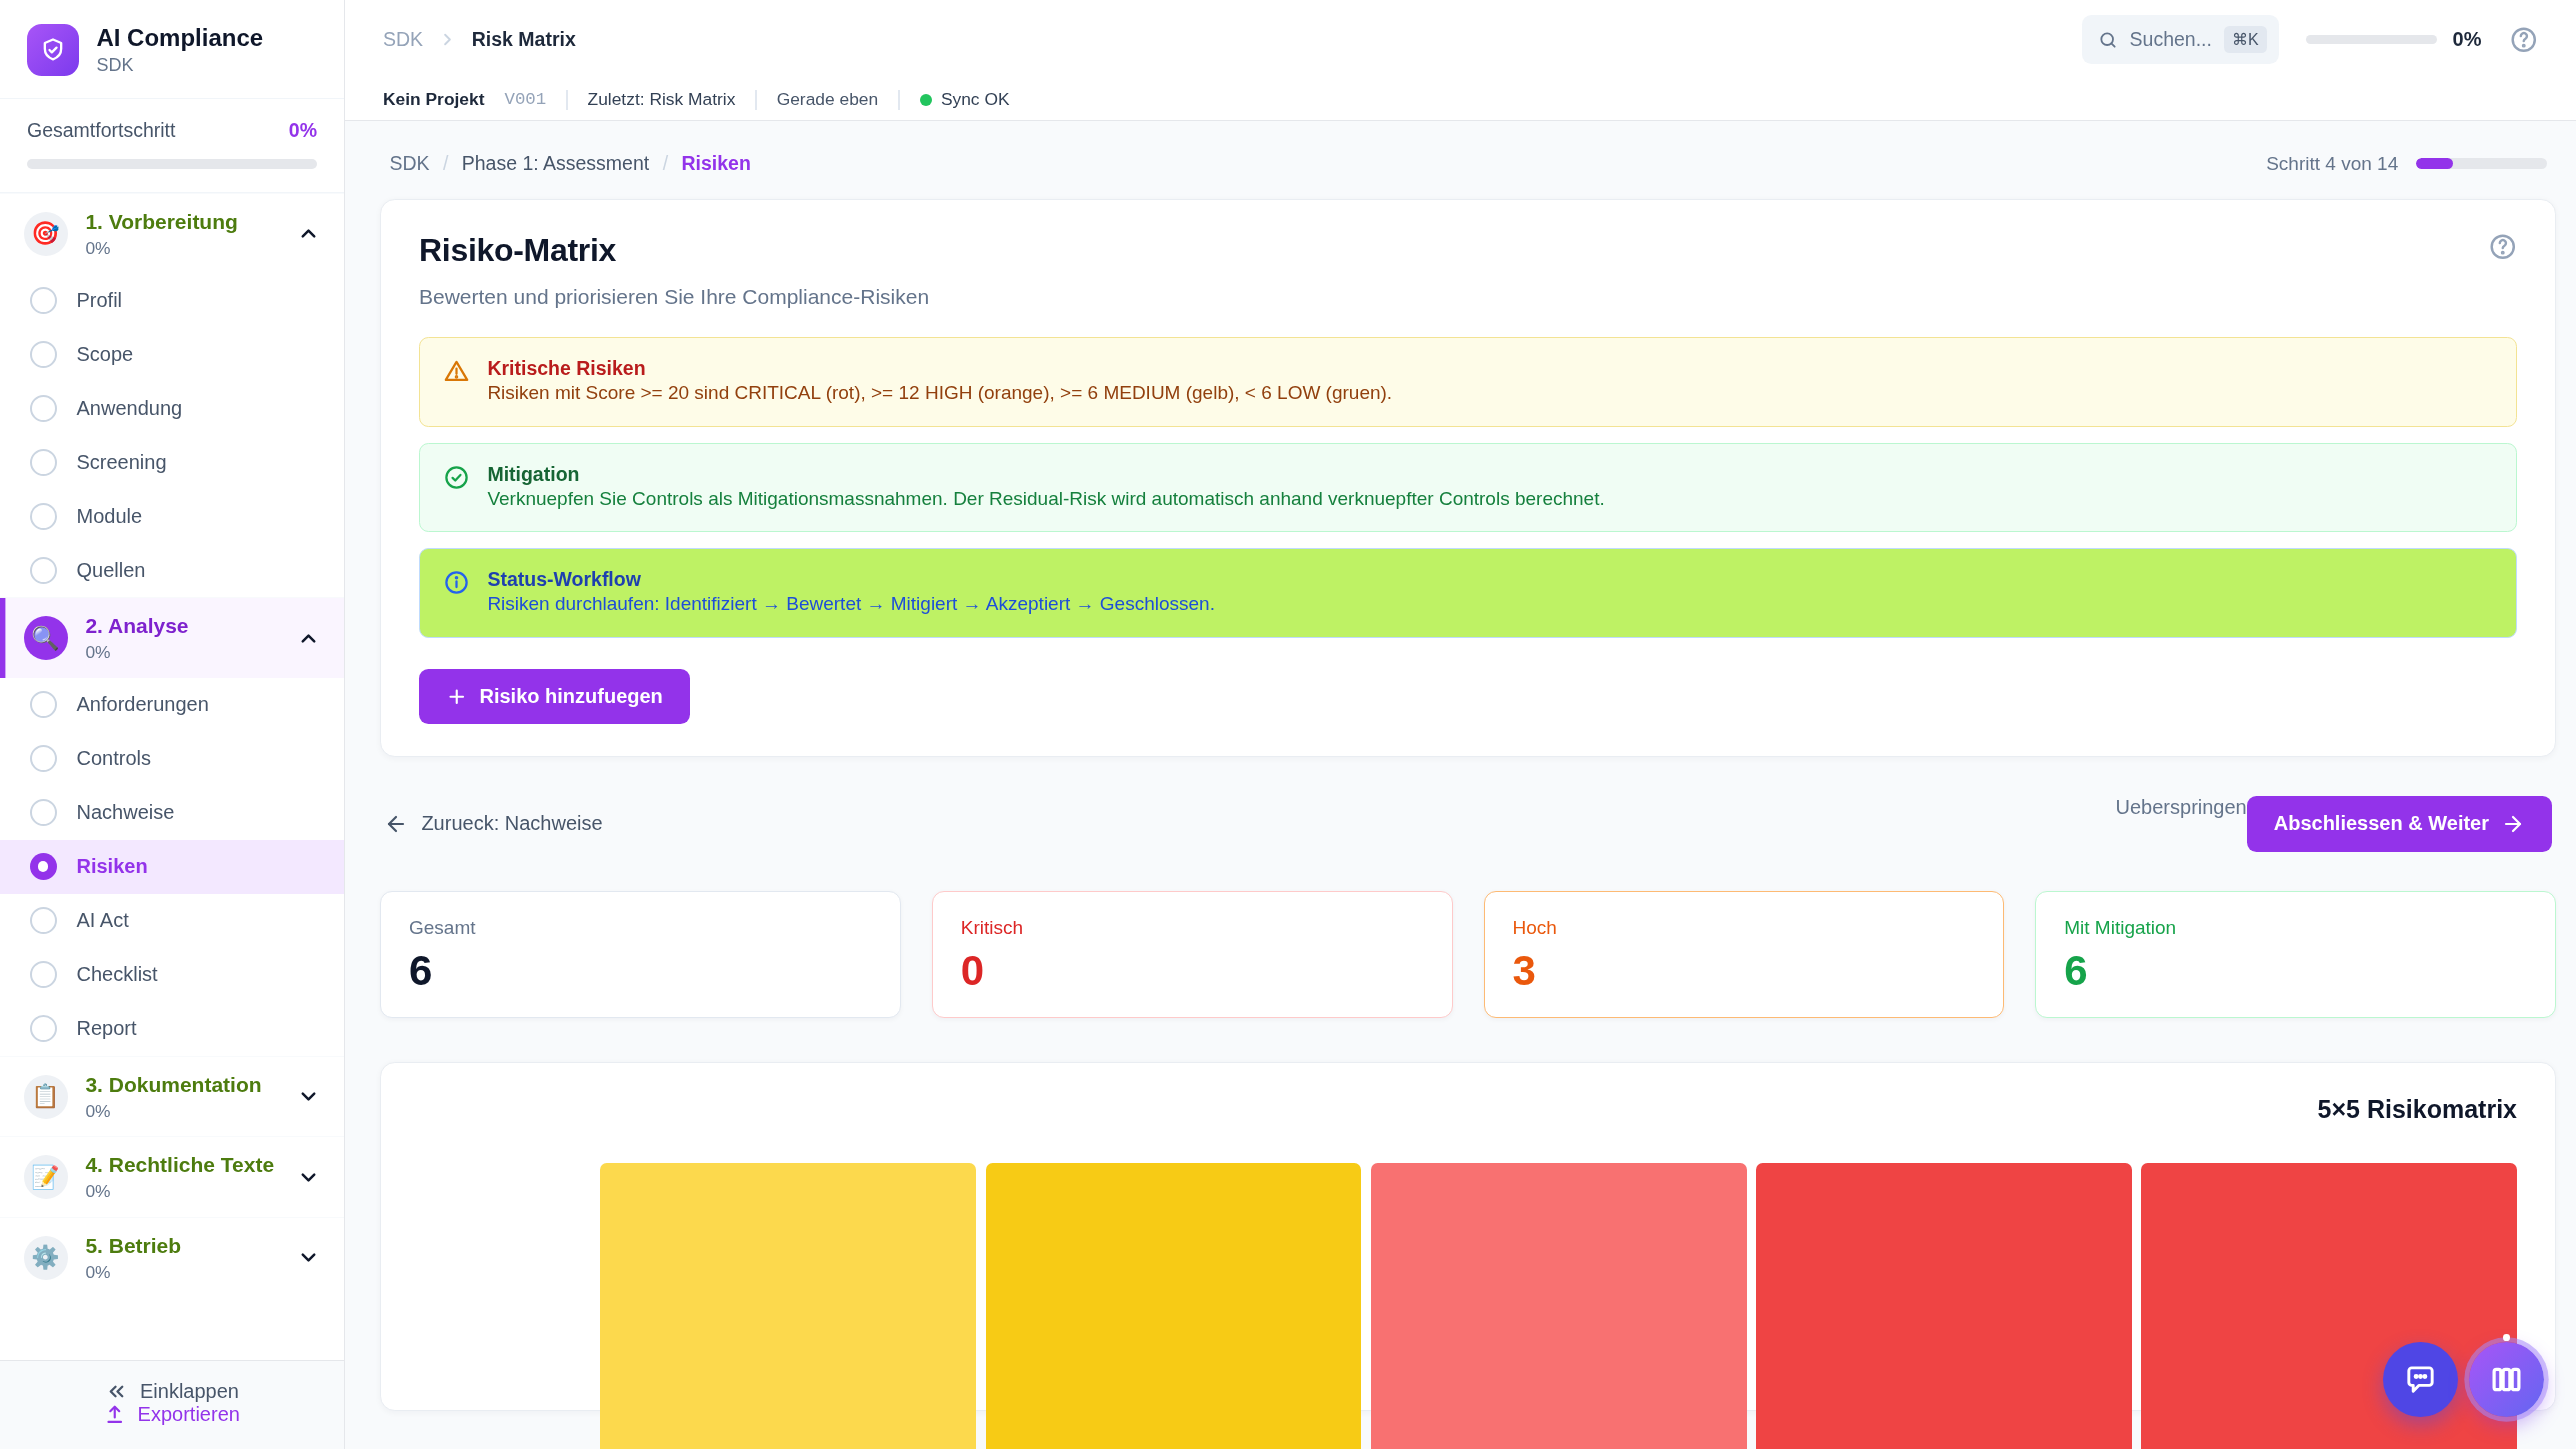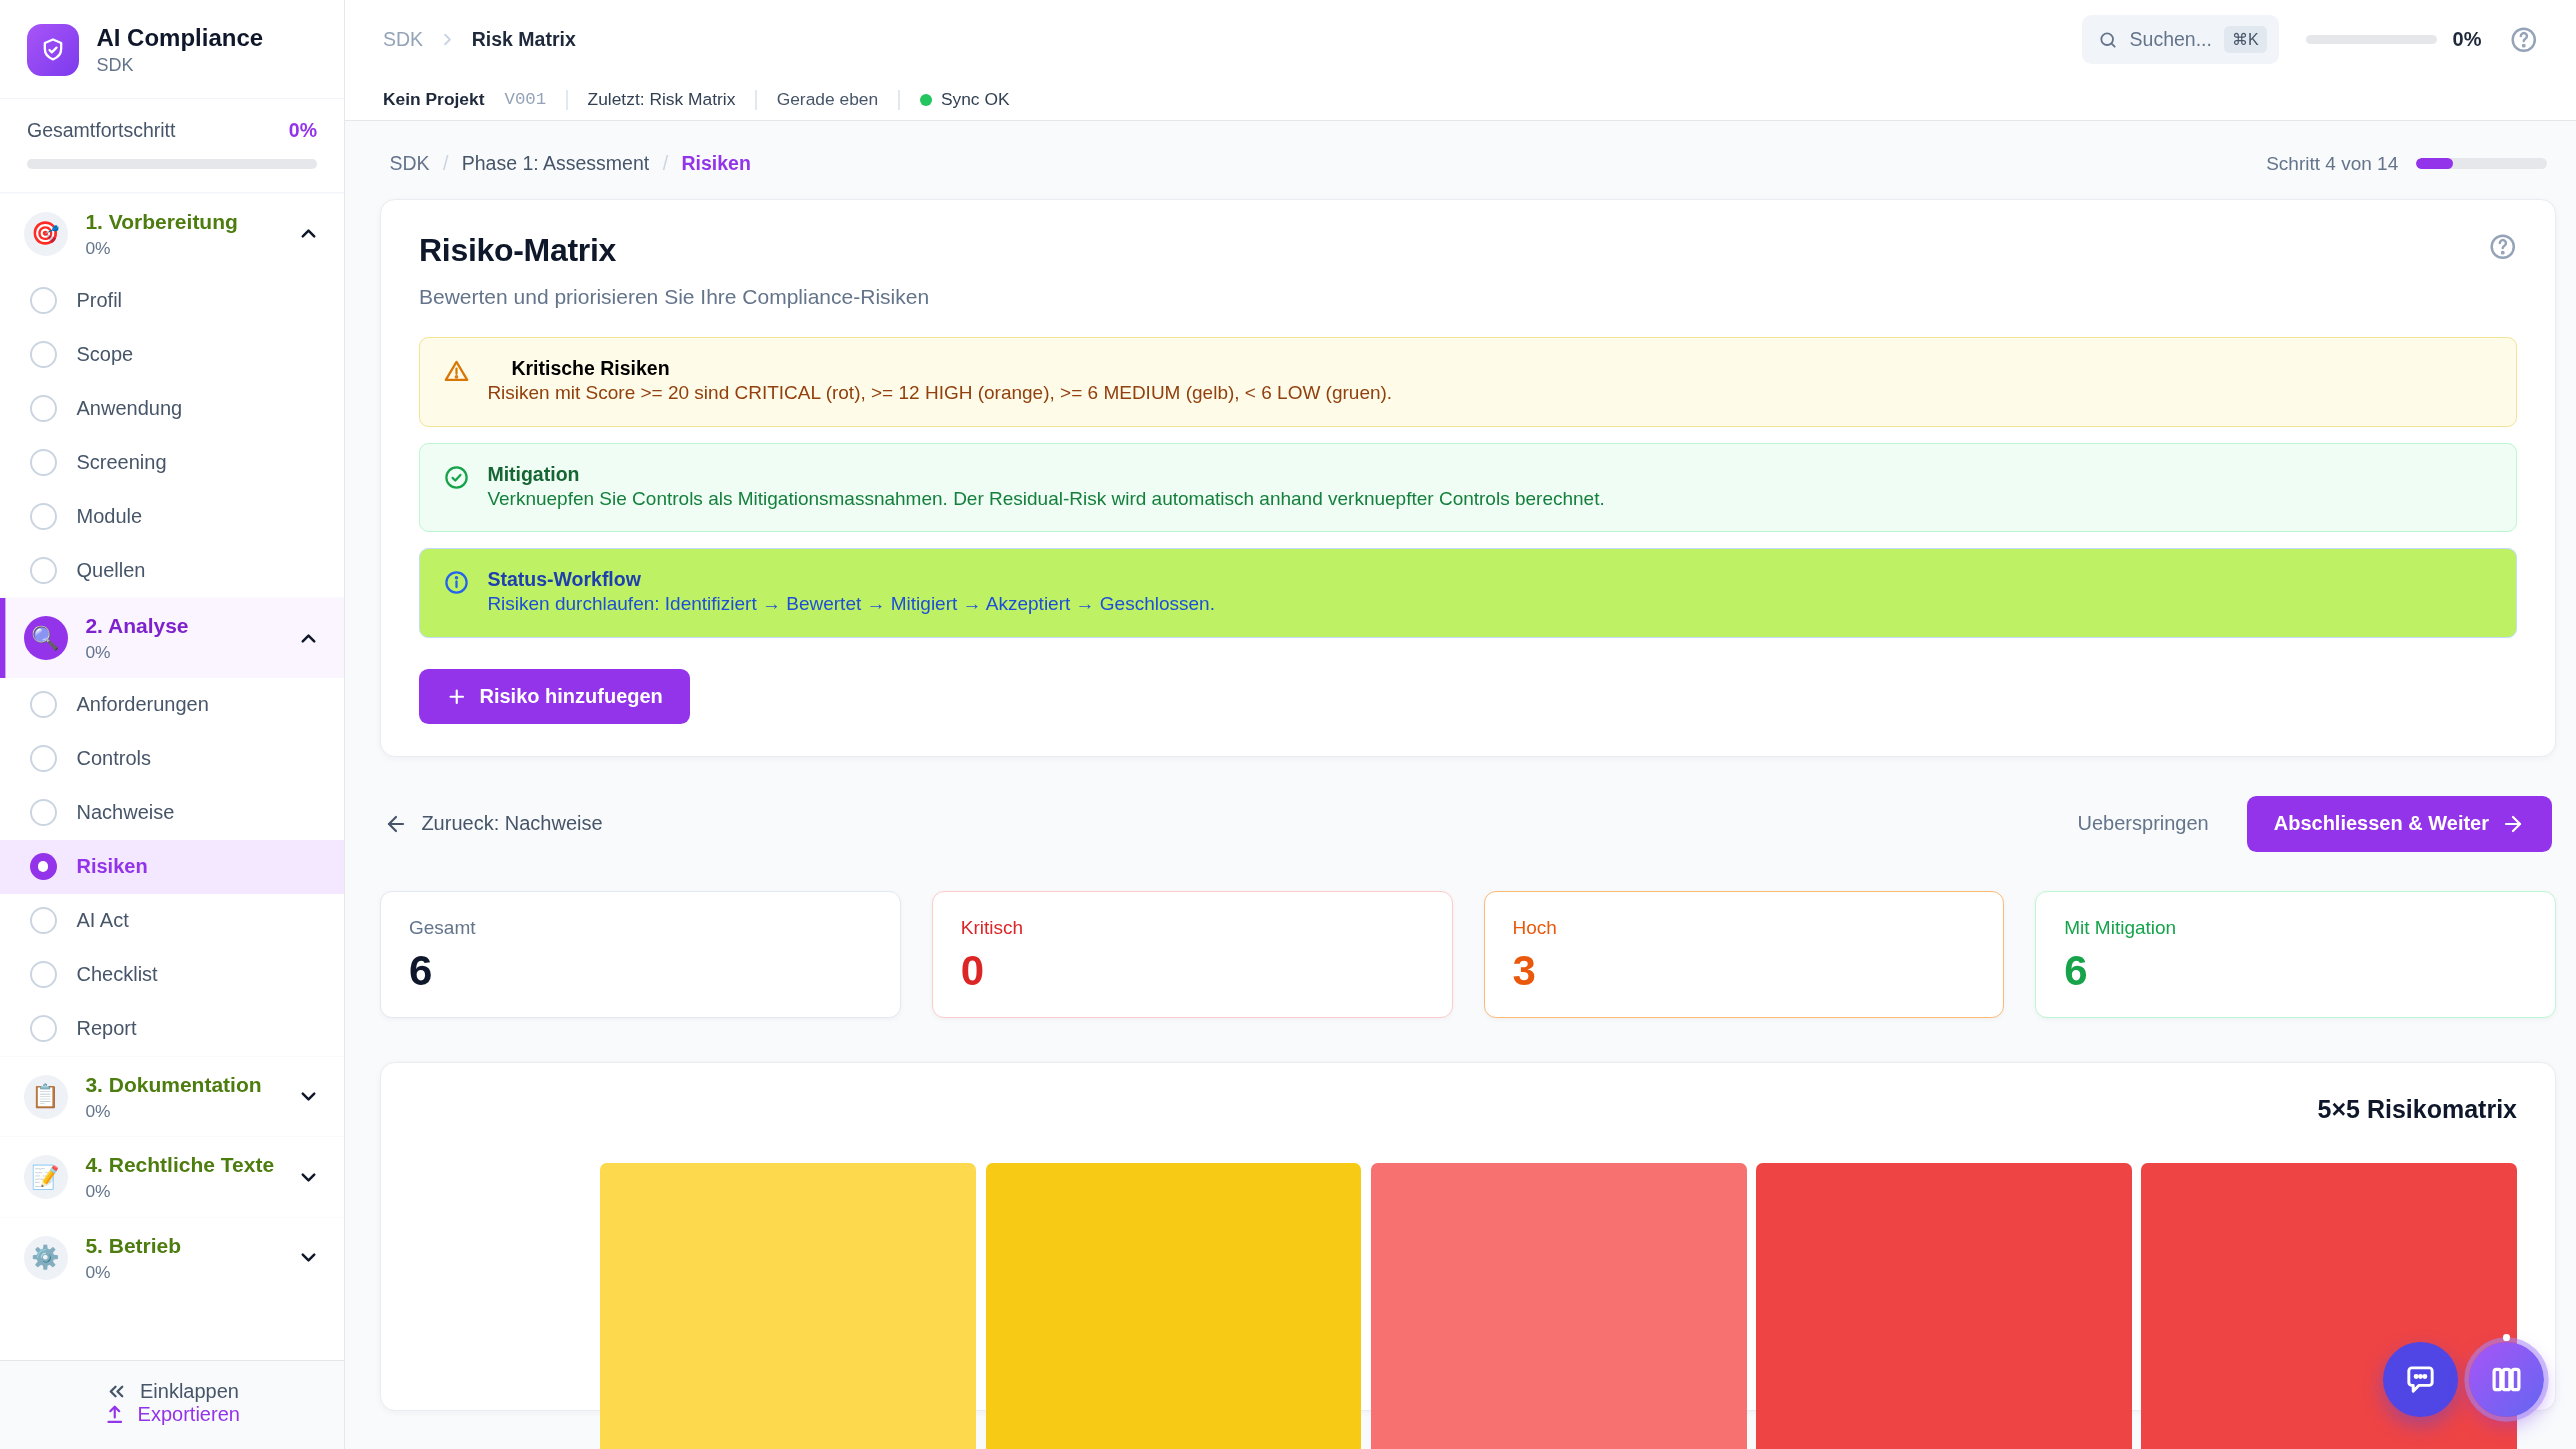--- a/index.html
+++ b/index.html
@@ -82,37 +82,37 @@
   .page-title { font-size:32px; font-weight:bold; color:#0f172a; letter-spacing:-0.3px; }
   .page-sub { font-size:21px; color:#64748b; margin-top:16px; }
 
   .callouts { margin-top:28px; display:flex; flex-direction:column; gap:16px; }
   .callout { border-radius:9.4px; border:1.3px solid; padding:19px 23px; display:flex; gap:17.4px; }
   .callout .co-ico { flex:none; margin-top:1.3px; }
   .co-title { font-size:19.5px; font-weight:bold; }
   .co-body { font-size:19px; margin-top:0; line-height:1.4; }
   .callout.warn { background:#fefce8; border-color:#f3e394; }
   .callout.warn .co-ico { color:#d97706; }
-  .callout.warn .co-title { color:#000000;margin-left:24px; }
+  .callout.warn .co-title { color:#b91c1c; }
   .callout.warn .co-body { color:#92400e; }
   .callout.ok { background:#f0fdf4; border-color:#bbf7d0; }
   .callout.ok .co-ico { color:#16a34a; }
   .callout.ok .co-title { color:#166534; }
   .callout.ok .co-body { color:#15803d; }
   .callout.info { background:#bef264; border-color:#bfdbfe; }
   .callout.info .co-ico { color:#2563eb; }
   .callout.info .co-title { color:#1e40af; }
   .callout.info .co-body { color:#1d4ed8; }
 
   .btn-purple { display:inline-flex; align-items:center; gap:12px; background:#9333ea; color:#fff; border:none; border-radius:9.4px; padding:16px 27px; font-size:20px; font-weight:bold; font-family:inherit; cursor:pointer; }
   .add-btn { margin-top:31px; }
 
   .wizard-row { display:flex; align-items:center; justify-content:space-between; margin-top:39px; padding:0 4px; }
   .back-link { display:flex; align-items:center; gap:13.4px; font-size:20px; color:#475569; cursor:pointer; }
-  .wizard-right { display:flex; align-items:center; gap:38px; }
+  .wizard-right { display:flex; align-items:flex-start; }
   .skip-link { font-size:20px; color:#64748b; cursor:pointer; }
 
   .stats { margin-top:39px; display:grid; grid-template-columns:repeat(4,1fr); gap:31px; }
   .stat-card { background:#fff; border:1.3px solid #e2e8f0; border-radius:12px; padding:25.5px 28px; box-shadow:0 1.3px 5.4px rgba(15,23,42,.04); }
   .stat-label { font-size:19px; }
   .stat-value { font-size:42px; font-weight:bold; margin-top:10.7px; line-height:1; }
 
   .matrix-card { margin-top:44px; padding:32px 38px 0 38px; height:349px;text-align:right; }
   .matrix-title { font-size:25px; font-weight:bold; color:#0f172a; }
   .matrix-grid { margin-top:39px; display:flex; gap:9.4px; }

